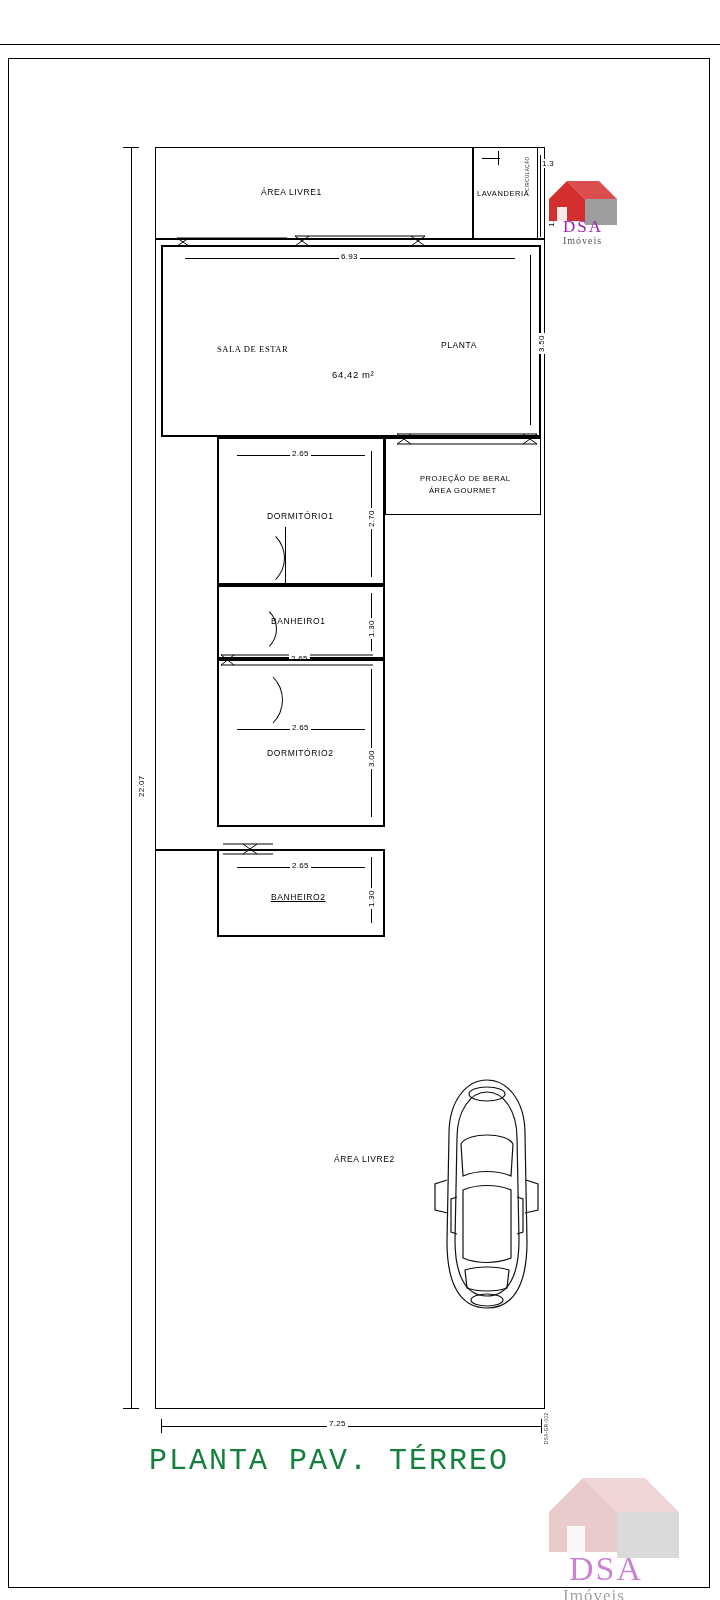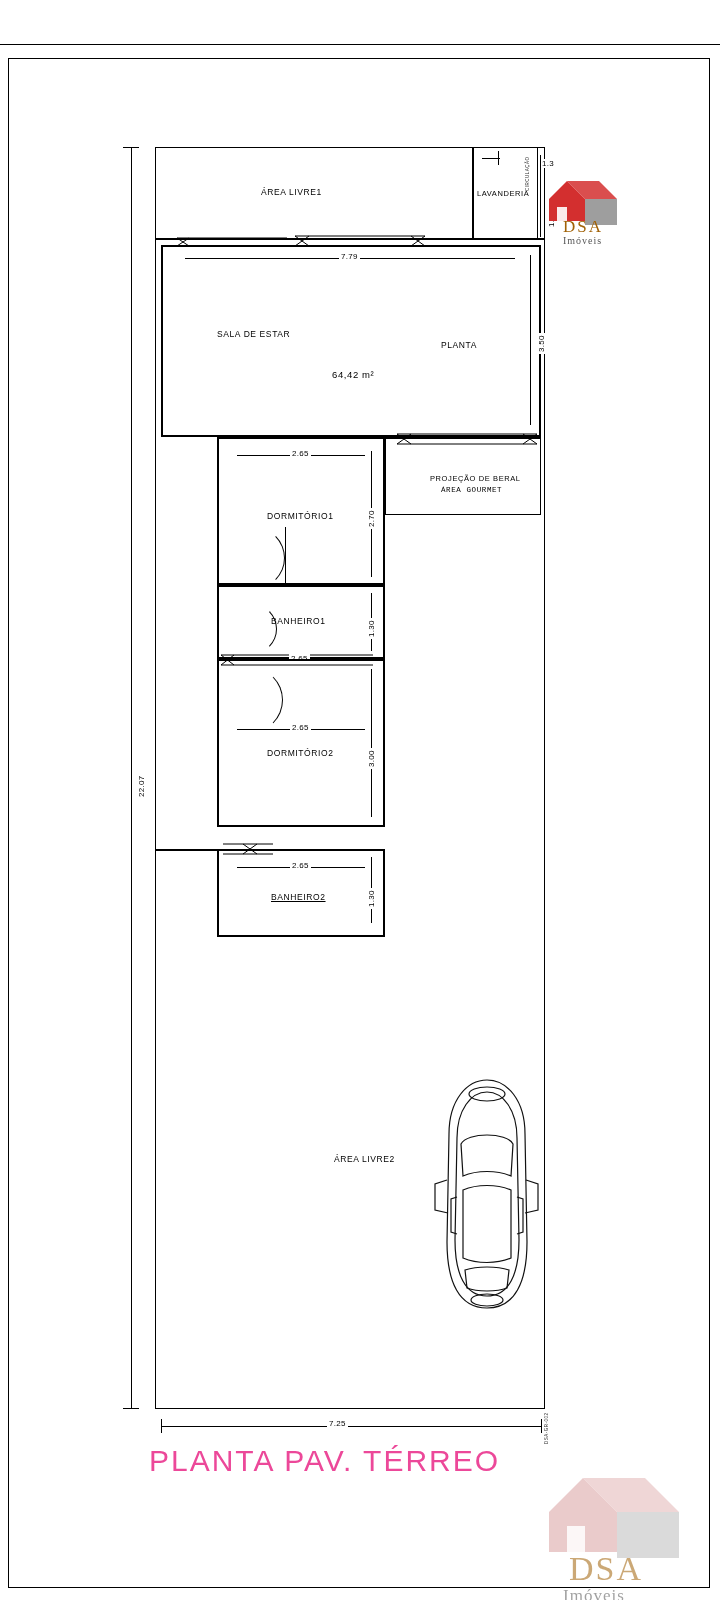--- a/index.html
+++ b/index.html
@@ -103,22 +103,22 @@
   
   #title-block {
     position: absolute;
     left: 140px;
     top: 1385px;
     width: 470px;
   }
   #main-title {
     font-size: 30px;
     letter-spacing: 2px;
-    font-family: Liberation Sans, sans-serif;
-    color: #ec4899;
+    font-family: Liberation Mono, monospace;
+    color: #15803d;
   }
   #scale-label {
     font-size: 15px;
     letter-spacing: 1px;
     margin-top: 4px;
     color: #111;
   }
 
   
   #logo-top {
@@ -131,21 +131,21 @@
   #logo-bottom {
     position: absolute;
     left: 508px;
     top: 1395px;
     width: 200px;
     height: 170px;
     opacity: 0.55;
   }
   .logo-text-dsa {
     font-family: "Liberation Serif", serif;
-    color: #a16207;
+    color: #a21caf;
     letter-spacing: 2px;
   }
   .logo-text-im {
     font-family: "Liberation Serif", serif;
     color: #555;
     letter-spacing: 1px;
   }
 
   .rot-mini {
     position: absolute;
@@ -190,41 +190,41 @@
         </svg>
     </div>
     <div class="hatch" style="left:286px; top:176px; width:130px; height:12px;">
       <svg width="130" height="12">
           <path d="M0 1 L130 1 M0 11 L130 11" stroke="#000" stroke-width="1"></path>
           <path d="M0 1 L14 11 M14 1 L0 11 M116 1 L130 11 M130 1 L116 11" stroke="#000" stroke-width="1"></path>
         </svg>
     </div>
 
     <div class="box-thick" style="left:152px; top:186px; width:380px; height:192px;"></div>
-    <div class="lbl" style="left:208px; top:270px;">SALA DE ESTAR</div>
+    <div class="lbl" style="left:208px; top:285px;font-family:Liberation Serif, serif;">SALA DE ESTAR</div>
     <div class="lbl" style="left:432px; top:281px;">PLANTA</div>
     <div class="lbl" style="left:323px; top:310px; font-size:9.5px;">64,42  m²</div>
 
     <div class="ln h" style="left:176px; top:199px; width:330px;"></div>
-    <div class="dim" style="left:330px; top:193px;">7.79</div>
+    <div class="dim" style="left:330px; top:193px;">6.93</div>
 
     <div class="ln v" style="left:521px; top:196px; height:170px;"></div>
     <div class="dim vert" style="left:528px; top:295px;">3.50</div>
 
     <div class="ln h2" style="left:376px; top:378px; width:156px;"></div>
     <div class="hatch" style="left:388px; top:374px; width:140px; height:12px;">
       <svg width="140" height="12">
           <path d="M0 1 L140 1 M0 11 L140 11" stroke="#000" stroke-width="1"></path>
           <path d="M0 1 L14 11 M14 1 L0 11 M126 1 L140 11 M140 1 L126 11" stroke="#000" stroke-width="1"></path>
         </svg>
     </div>
 
     <div class="box" style="left:376px; top:378px; width:156px; height:78px;"></div>
-    <div class="lbl small" style="left:421px; top:415px;">PROJEÇÃO DE BERAL</div>
-    <div class="lbl small" style="left:432px; top:427px;font-family:Liberation Mono, monospace;">ÁREA GOURMET</div>
+    <div class="lbl small" style="left:411px; top:415px;">PROJEÇÃO DE BERAL</div>
+    <div class="lbl small" style="left:420px; top:427px;">ÁREA GOURMET</div>
 
     <div class="box-thick" style="left:208px; top:378px; width:168px; height:148px;"></div>
     <div class="lbl" style="left:258px; top:452px;">DORMITÓRIO1</div>
     <div class="ln h" style="left:228px; top:396px; width:128px;"></div>
     <div class="dim" style="left:281px; top:390px;">2.65</div>
     <div class="ln v" style="left:362px; top:392px; height:126px;"></div>
     <div class="dim vert" style="left:358px; top:470px;">2.70</div>
 
     <div class="arc" style="left:214px; top:468px; width:62px; height:62px; border-color:#000; border-top-color:transparent; border-left-color:transparent; border-right-color:#000; border-bottom-color:transparent;"></div>
     <div class="ln v" style="left:276px; top:468px; height:58px;"></div>

